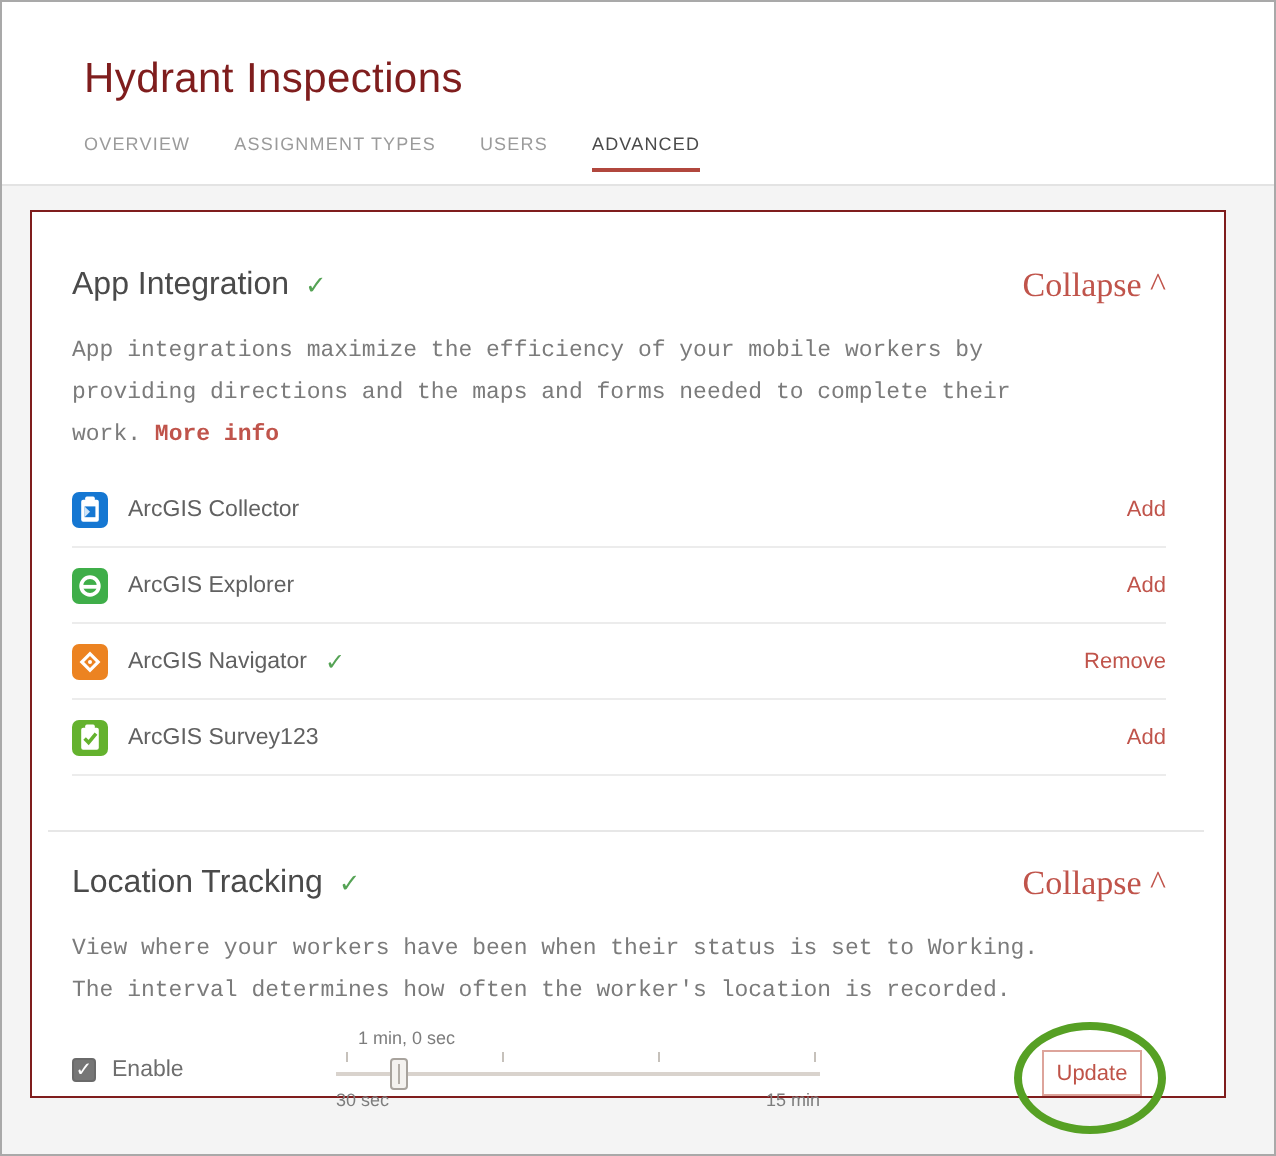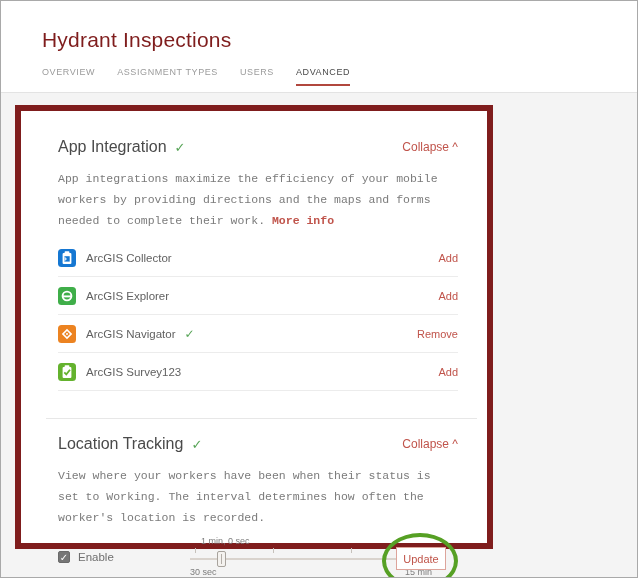--- a/index.html
+++ b/index.html
@@ -22,29 +22,29 @@
     position:absolute; left:41px; top:66px;
     display:flex; gap:22px; align-items:flex-end;
   }
   .tab {
     font-size:9px; letter-spacing:0.6px; color:#9b9b9b;
     padding-bottom:7px; border-bottom:2px solid transparent; cursor:pointer;
   }
   .tab.active { color:#4a4a4a; border-bottom-color:#b1473e; }
   
   .card {
-    position:absolute; left:14px; top:104px; width:478px; height:444px;
-    background:#fff; border:6px solid #7f1d1d;
-    padding:27px 29px 0 37px;
+    position:absolute; left:14px; top:104px; width:598px; height:444px;
+    background:#fff; border:1px solid #7f1d1d;
+    padding:27px 29px 0 20px;
   }
   .section-head { display:flex; justify-content:space-between; align-items:center; }
   .section-title { font-size:16px; color:#4a4a4a; }
   .check { color:#55a355; font-size:13px; font-weight:bold; margin-left:8px; }
   .link { color:#c0544b; text-decoration:none; cursor:pointer; }
-  .collapse-link { font-size:12px; }
+  .collapse-link { font-size:17px;font-family:Liberation Serif, serif; }
   .section-desc {
     margin-top:12px; font-size:11.5px; line-height:21px; color:#7b7b7b; max-width:500px;font-family:Liberation Mono, monospace;
   }
   .more-info { font-weight:bold; }
   .app-list { margin-top:8px; }
   .app-row {
     height:38px; display:flex; align-items:center;
     border-bottom:1px solid #ececec;
   }
   .app-icon { width:18px; height:18px; flex:0 0 18px; }

